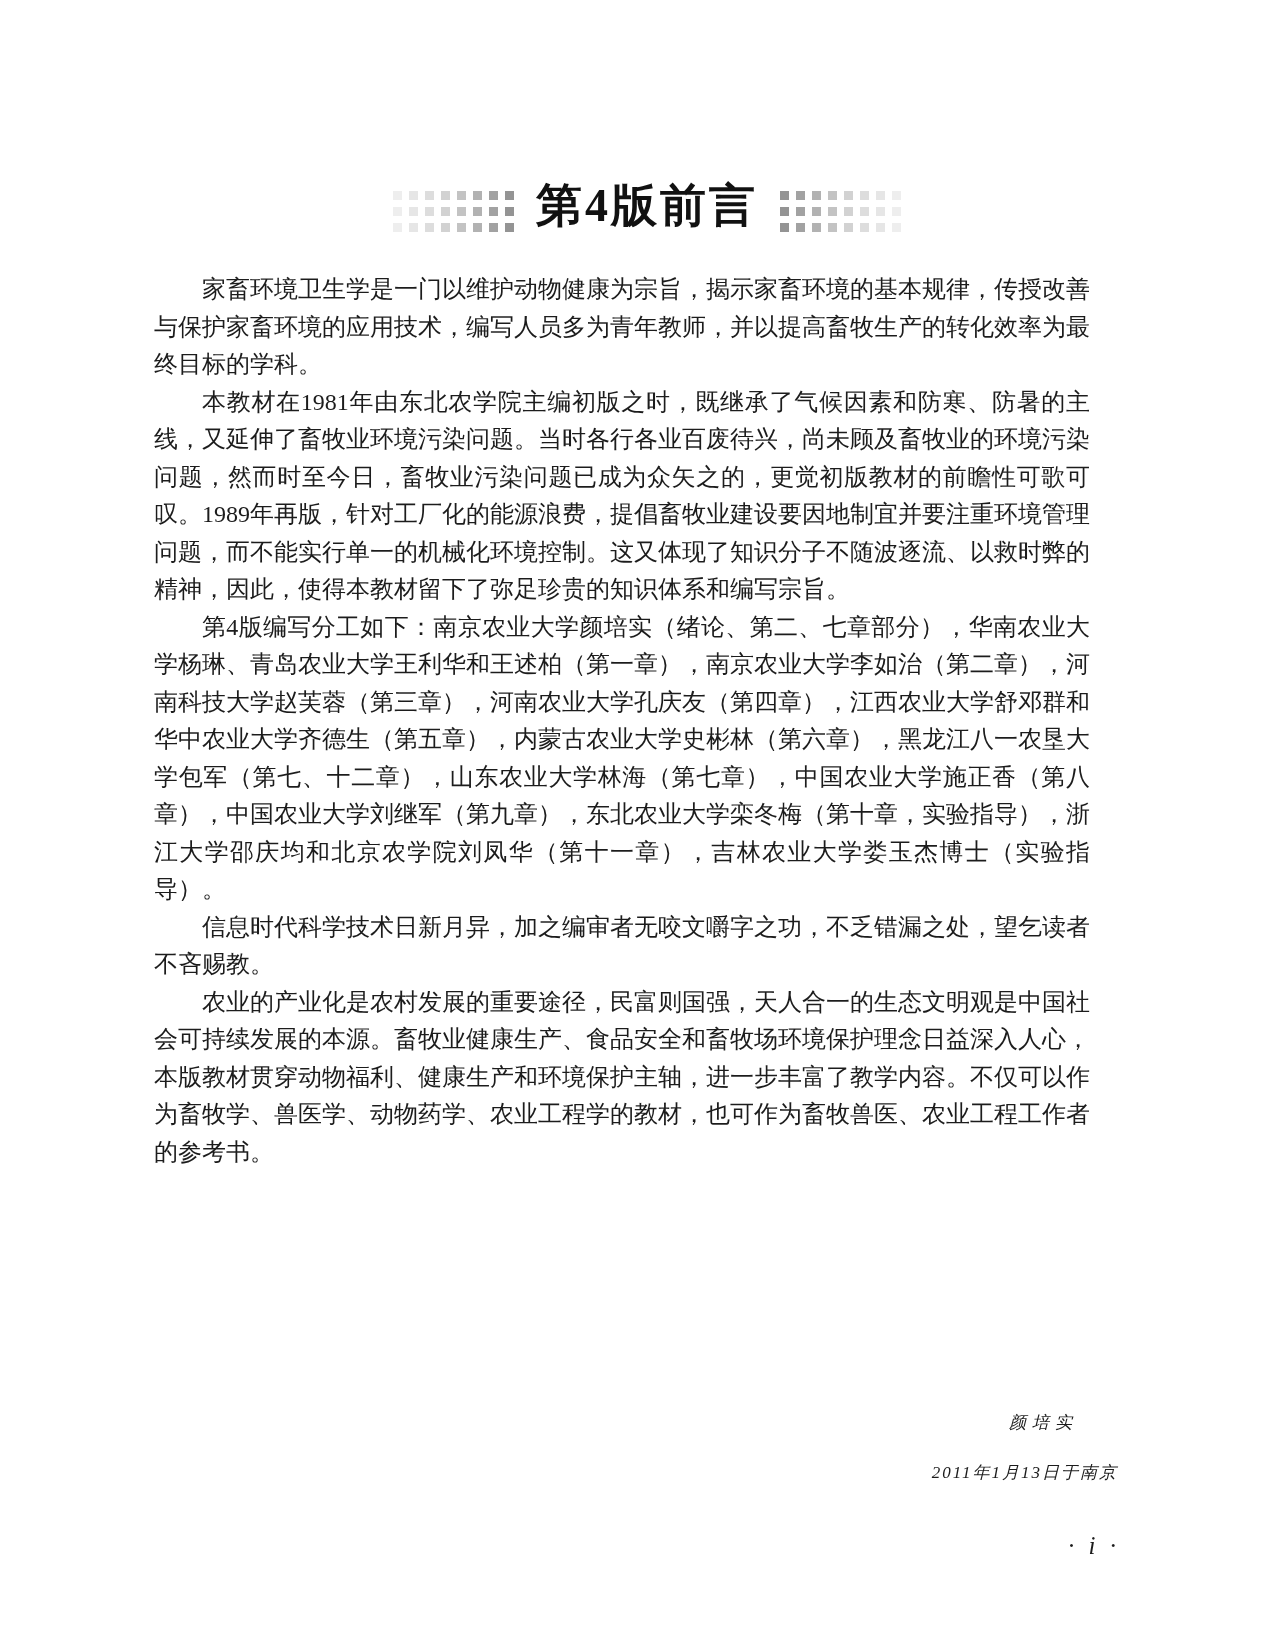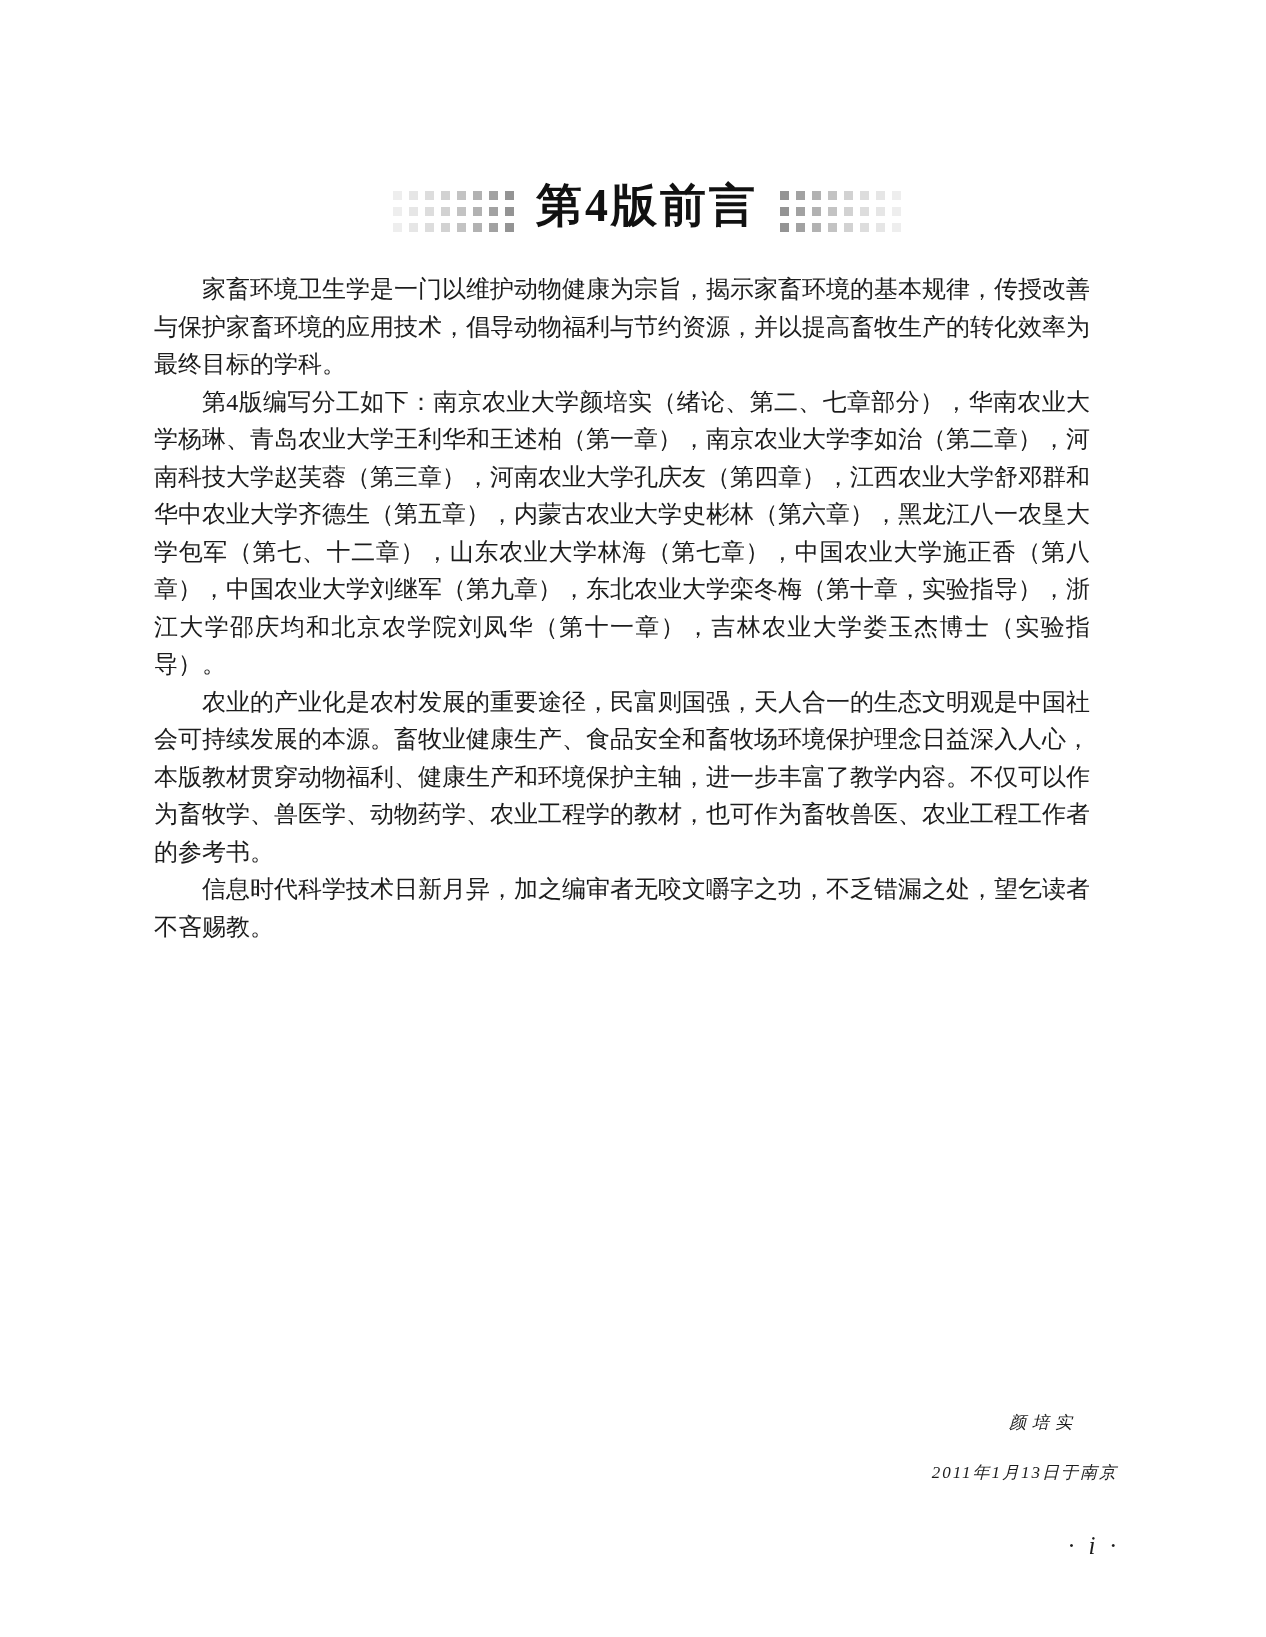--- a/index.html
+++ b/index.html
@@ -143,24 +143,25 @@
         <span style="background: rgb(178, 178, 178);"></span>
         <span style="background: rgb(195, 195, 195);"></span>
         <span style="background: rgb(210, 210, 210);"></span>
         <span style="background: rgb(221, 221, 221);"></span>
         <span style="background: rgb(230, 230, 230);"></span>
         <span style="background: rgb(238, 238, 238);"></span>
       </div>
   </div>
 
   <div class="body-text">
-      <p>家畜环境卫生学是一门以维护动物健康为宗旨，揭示家畜环境的基本规律，传授改善与保护家畜环境的应用技术，倡导动物福利与节约资源，并以提高畜牧生产的转化效率为最终目标的学科。</p>
+      <p>家畜环境卫生学是一门以维护动物健康为宗旨，揭示家畜环境的基本规律，传授改善与保护家畜环境的应用技术，编写人员多为青年教师，并以提高畜牧生产的转化效率为最终目标的学科。</p>
+      <p>本教材在1981年由东北农学院主编初版之时，既继承了气候因素和防寒、防暑的主线，又延伸了畜牧业环境污染问题。当时各行各业百废待兴，尚未顾及畜牧业的环境污染问题，然而时至今日，畜牧业污染问题已成为众矢之的，更觉初版教材的前瞻性可歌可叹。1989年再版，针对工厂化的能源浪费，提倡畜牧业建设要因地制宜并要注重环境管理问题，而不能实行单一的机械化环境控制。这又体现了知识分子不随波逐流、以救时弊的精神，因此，使得本教材留下了弥足珍贵的知识体系和编写宗旨。</p>
       <p>第4版编写分工如下：南京农业大学颜培实（绪论、第二、七章部分），华南农业大学杨琳、青岛农业大学王利华和王述柏（第一章），南京农业大学李如治（第二章），河南科技大学赵芙蓉（第三章），河南农业大学孔庆友（第四章），江西农业大学舒邓群和华中农业大学齐德生（第五章），内蒙古农业大学史彬林（第六章），黑龙江八一农垦大学包军（第七、十二章），山东农业大学林海（第七章），中国农业大学施正香（第八章），中国农业大学刘继军（第九章），东北农业大学栾冬梅（第十章，实验指导），浙江大学邵庆均和北京农学院刘凤华（第十一章），吉林农业大学娄玉杰博士（实验指导）。</p>
+      <p>信息时代科学技术日新月异，加之编审者无咬文嚼字之功，不乏错漏之处，望乞读者不吝赐教。</p>
       <p>农业的产业化是农村发展的重要途径，民富则国强，天人合一的生态文明观是中国社会可持续发展的本源。畜牧业健康生产、食品安全和畜牧场环境保护理念日益深入人心，本版教材贯穿动物福利、健康生产和环境保护主轴，进一步丰富了教学内容。不仅可以作为畜牧学、兽医学、动物药学、农业工程学的教材，也可作为畜牧兽医、农业工程工作者的参考书。</p>
-      <p>信息时代科学技术日新月异，加之编审者无咬文嚼字之功，不乏错漏之处，望乞读者不吝赐教。</p>
     </div>
 
   <div class="signature-block">
     <div class="signature-name">颜培实</div>
     <div class="signature-date">2011年1月13日于南京</div>
   </div>
 
   <div class="page-number">· i ·</div>
 
 </div>

